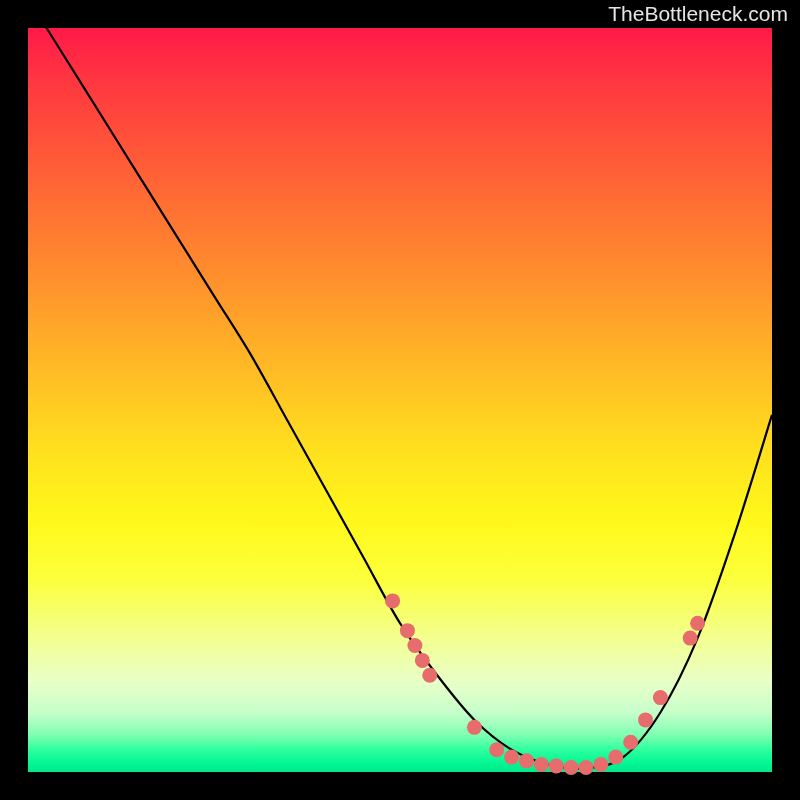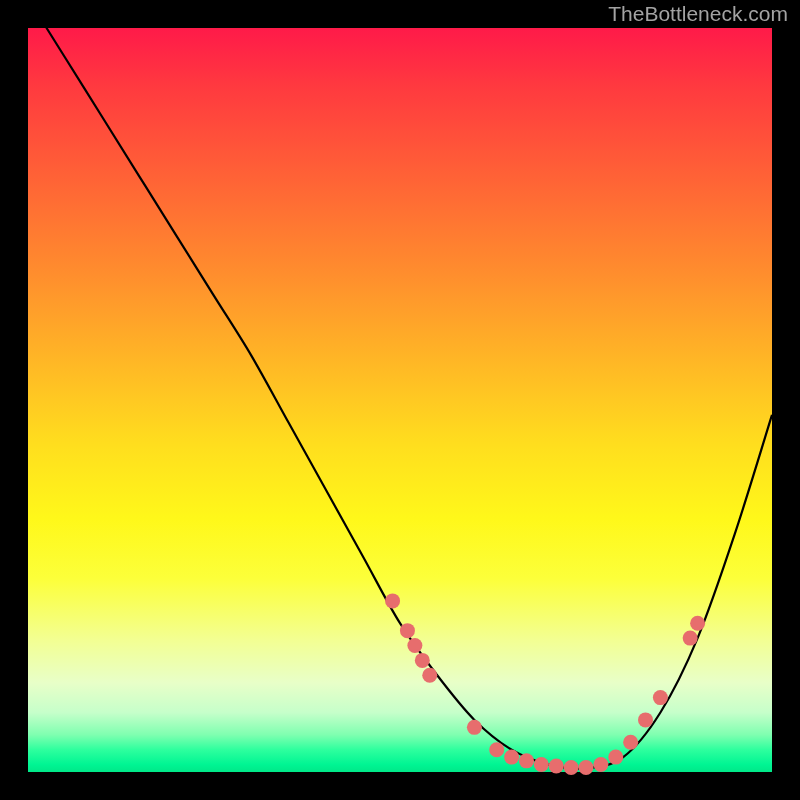--- a/index.html
+++ b/index.html
@@ -8,21 +8,21 @@
     height: 800px;
     background: #000;
     position: relative;
     font-family: Arial, sans-serif;
     overflow: hidden;
   }
   .watermark {
     position: absolute;
     top: 2px;
     right: 12px;
-    color: #a3a3a3;
+    color: #e5e5e5;
     font-size: 21px;
     font-weight: 500;
     z-index: 10;
   }
   .plot-area {
     position: absolute;
     left: 28px;
     top: 28px;
     width: 744px;
     height: 744px;

